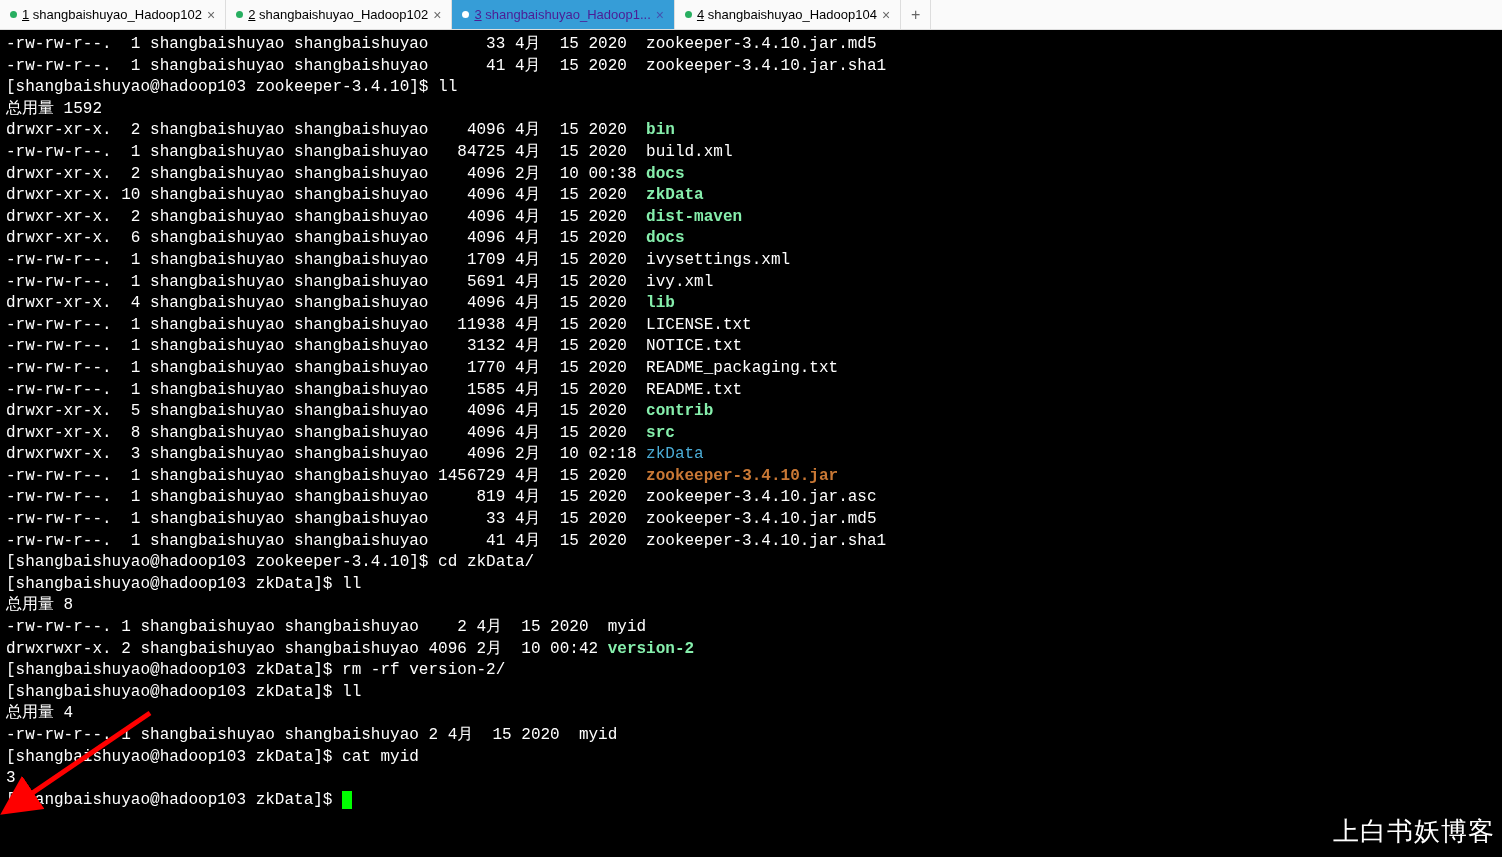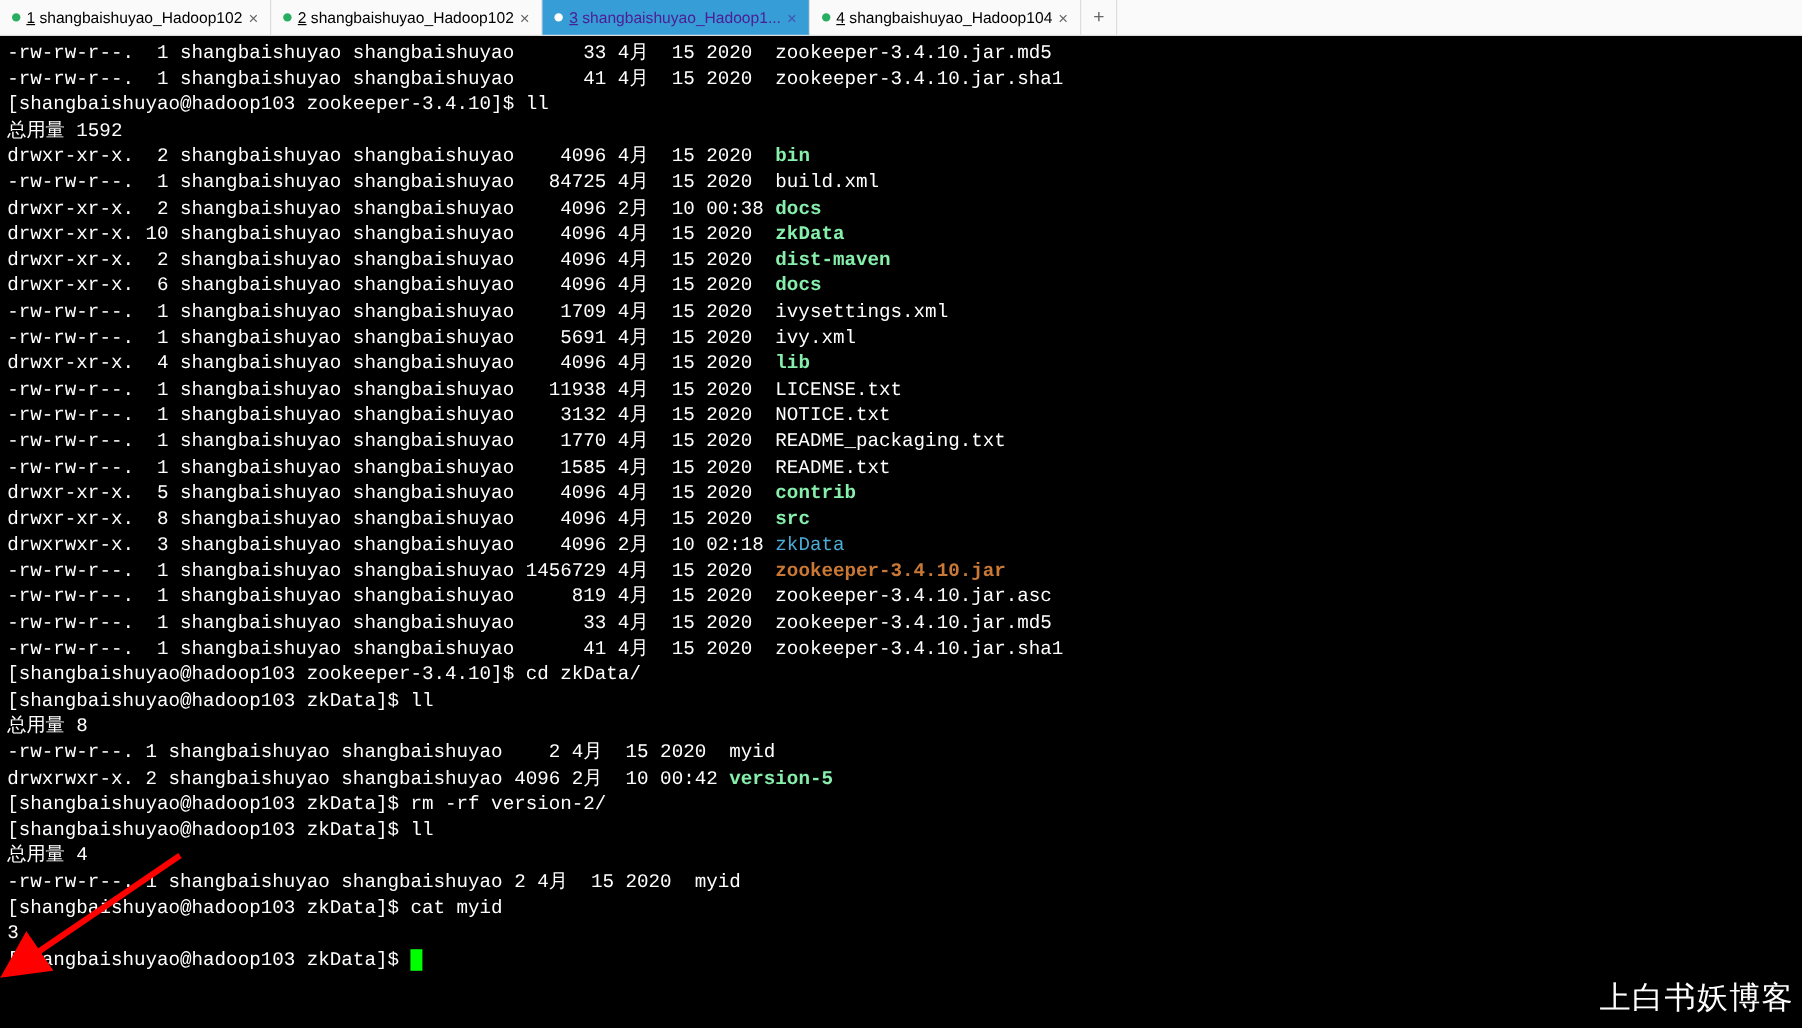--- a/index.html
+++ b/index.html
@@ -129,21 +129,21 @@
 drwxr-xr-x.  8 shangbaishuyao shangbaishuyao    4096 4月  15 2020  <span class="dir">src</span>
 drwxrwxr-x.  3 shangbaishuyao shangbaishuyao    4096 2月  10 02:18 <span class="zkdata">zkData</span>
 -rw-rw-r--.  1 shangbaishuyao shangbaishuyao 1456729 4月  15 2020  <span class="jar">zookeeper-3.4.10.jar</span>
 -rw-rw-r--.  1 shangbaishuyao shangbaishuyao     819 4月  15 2020  zookeeper-3.4.10.jar.asc
 -rw-rw-r--.  1 shangbaishuyao shangbaishuyao      33 4月  15 2020  zookeeper-3.4.10.jar.md5
 -rw-rw-r--.  1 shangbaishuyao shangbaishuyao      41 4月  15 2020  zookeeper-3.4.10.jar.sha1
 [shangbaishuyao@hadoop103 zookeeper-3.4.10]$ cd zkData/
 [shangbaishuyao@hadoop103 zkData]$ ll
 总用量 8
 -rw-rw-r--. 1 shangbaishuyao shangbaishuyao    2 4月  15 2020  myid
-drwxrwxr-x. 2 shangbaishuyao shangbaishuyao 4096 2月  10 00:42 <span class="dir">version-5</span>
+drwxrwxr-x. 2 shangbaishuyao shangbaishuyao 4096 2月  10 00:42 <span class="dir">version-2</span>
 [shangbaishuyao@hadoop103 zkData]$ rm -rf version-2/
 [shangbaishuyao@hadoop103 zkData]$ ll
 总用量 4
 -rw-rw-r--. 1 shangbaishuyao shangbaishuyao 2 4月  15 2020  myid
 [shangbaishuyao@hadoop103 zkData]$ cat myid
 3
 [shangbaishuyao@hadoop103 zkData]$ <span class="cursor-block"></span></div><svg class="arrow" width="180" height="120">
       <defs>
         <marker id="ah" markerWidth="8" markerHeight="8" refX="2" refY="4" orient="auto">
           <polygon points="0 0, 8 4, 0 8" fill="#FF0000"></polygon>

